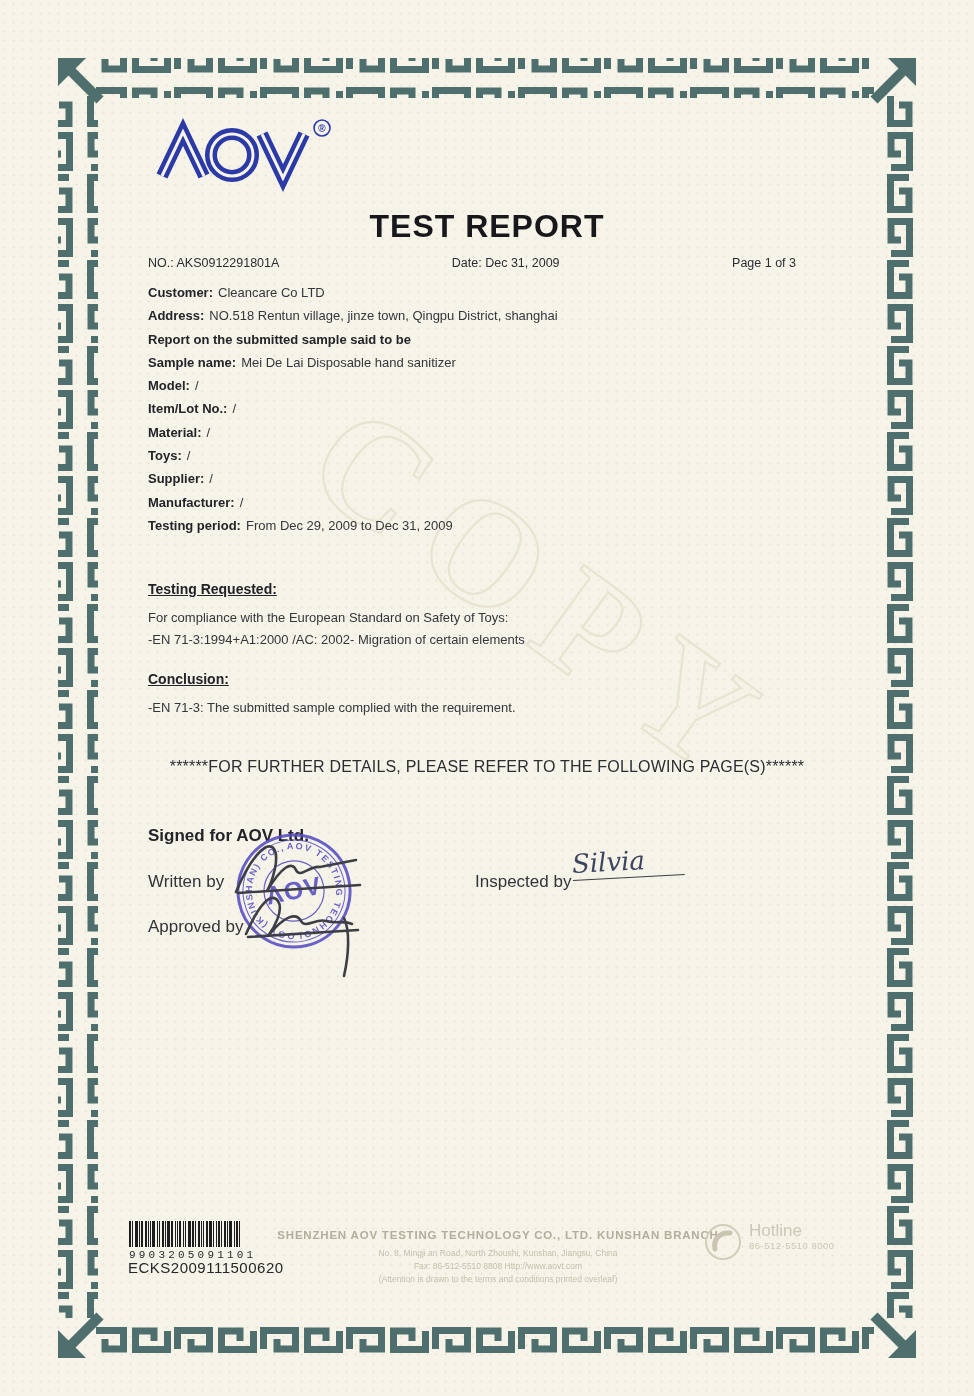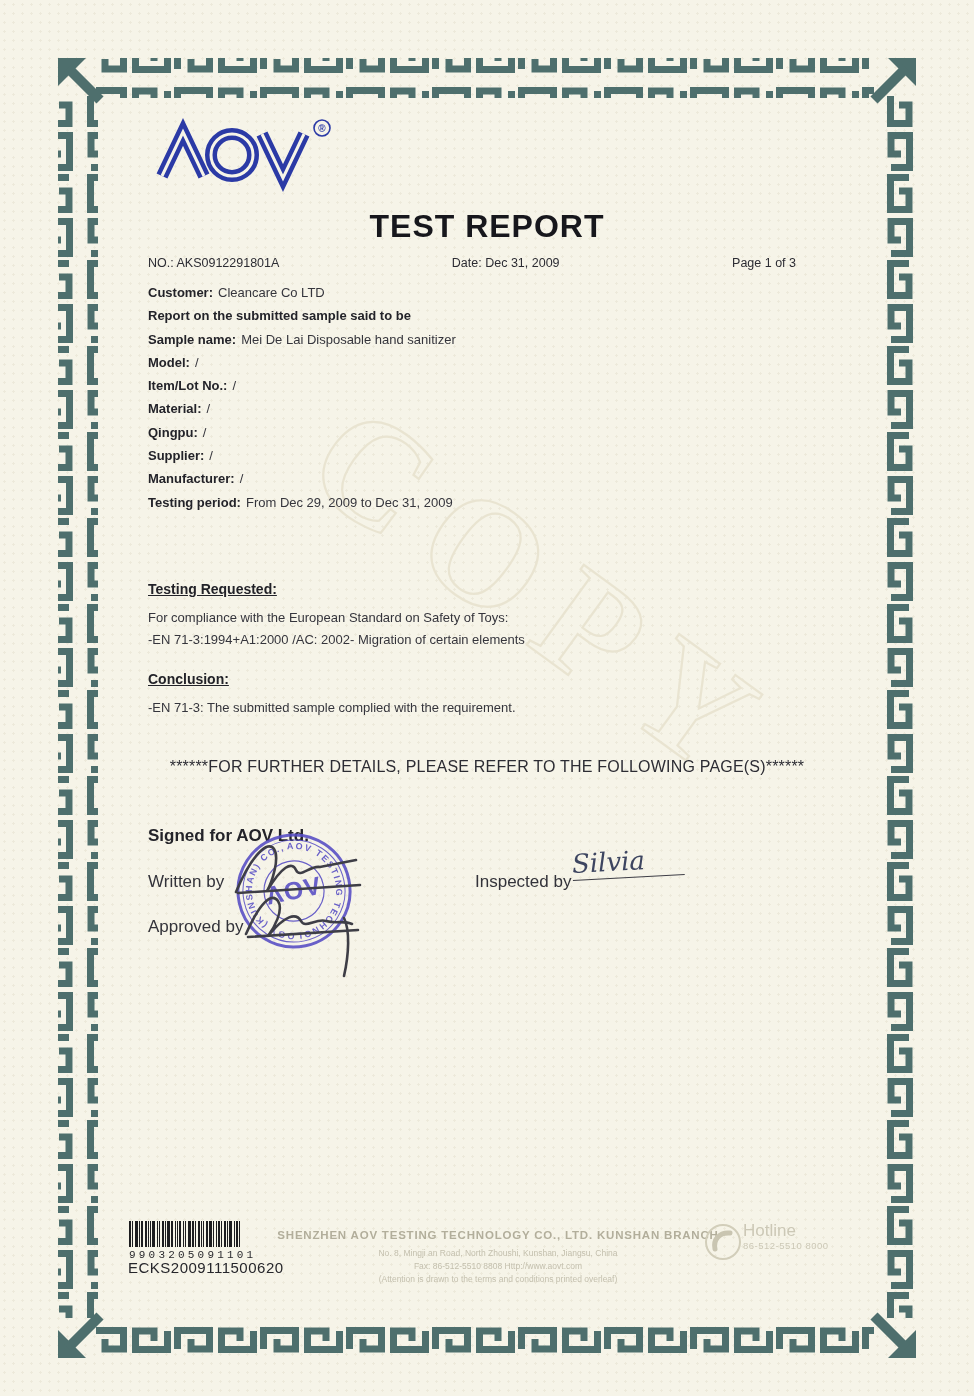--- a/index.html
+++ b/index.html
@@ -35,21 +35,21 @@
   .stamp{transform:rotate(-12deg);opacity:.88;}
   .silvia-wrap{transform:rotate(-3deg);}
   
   .bdigits{left:129px;top:1249px;width:135px;font-family:"Liberation Mono",monospace;
            font-size:11px;letter-spacing:3.2px;color:#2a2a2e;}
   .bcode{left:128px;top:1259px;font-size:15px;color:#26262b;letter-spacing:.5px;}
   .fcompany{left:258px;top:1229px;width:480px;text-align:center;font-size:11.5px;font-weight:700;
             letter-spacing:.8px;color:#b2ae9b;}
   .faddr{left:278px;top:1247px;width:440px;text-align:center;font-size:8.5px;line-height:13px;
          color:#c3bfad;}
-  .hotline{left:703px;top:1222px;display:flex;align-items:flex-start;}
+  .hotline{left:703px;top:1222px;display:flex;align-items:flex-start;gap:6px;}
   .hotline .txt1{font-size:17px;color:#ccc8b6;line-height:18px;}
   .hotline .txt2{font-size:9.5px;color:#ccc8b6;letter-spacing:.5px;}
 </style>
 </head>
 <body>
 
 <div class="page">
 
   <svg class="abs" style="left:0;top:0;" width="974" height="1396" viewBox="0 0 974 1396">
     <defs>
@@ -107,26 +107,27 @@
 
   <div class="abs z2 title">TEST REPORT</div>
   <div class="abs z2 meta">
     <span>NO.: AKS0912291801A</span>
     <span>Date: Dec 31, 2009</span>
     <span>Page 1 of 3</span>
   </div>
 
   <div class="abs z2 fields">
     <div class="frow"><b>Customer:</b><span>Cleancare Co LTD</span></div>
+    <div class="frow"><b>Address:</b><span>NO.518 Rentun village, jinze town, Qingpu District, shanghai</span></div>
     <div class="frow"><b>Report on the submitted sample said to be</b><span></span></div>
     <div class="frow"><b>Sample name:</b><span>Mei De Lai Disposable hand sanitizer</span></div>
     <div class="frow"><b>Model:</b><span>/</span></div>
     <div class="frow"><b>Item/Lot No.:</b><span>/</span></div>
     <div class="frow"><b>Material:</b><span>/</span></div>
-    <div class="frow"><b>Qingpu:</b><span>/</span></div>
+    <div class="frow"><b>Toys:</b><span>/</span></div>
     <div class="frow"><b>Supplier:</b><span>/</span></div>
     <div class="frow"><b>Manufacturer:</b><span>/</span></div>
     <div class="frow"><b>Testing period:</b><span>From Dec 29, 2009 to Dec 31, 2009</span></div>
   </div>
 
   <div class="abs z2 sect" style="left:148px;top:581px;">
     <h3>Testing Requested:</h3>
     <p>For compliance with the European Standard on Safety of Toys:</p>
     <p>-EN 71-3:1994+A1:2000 /AC: 2002- Migration of certain elements</p>
   </div>

